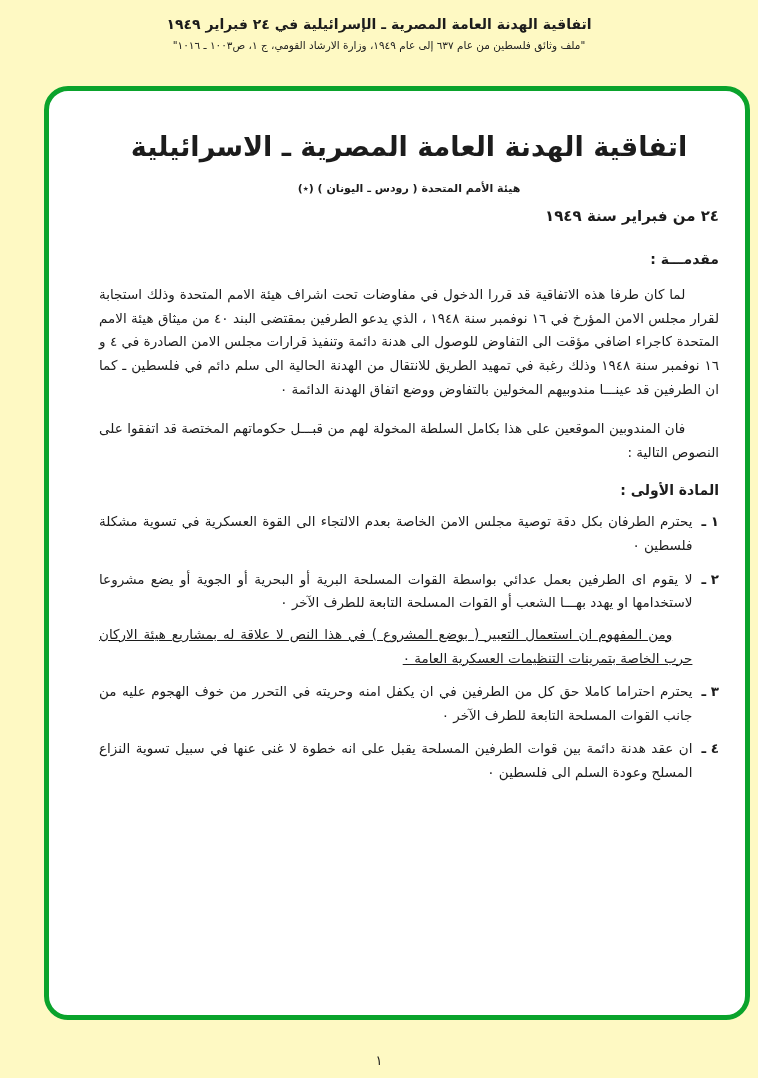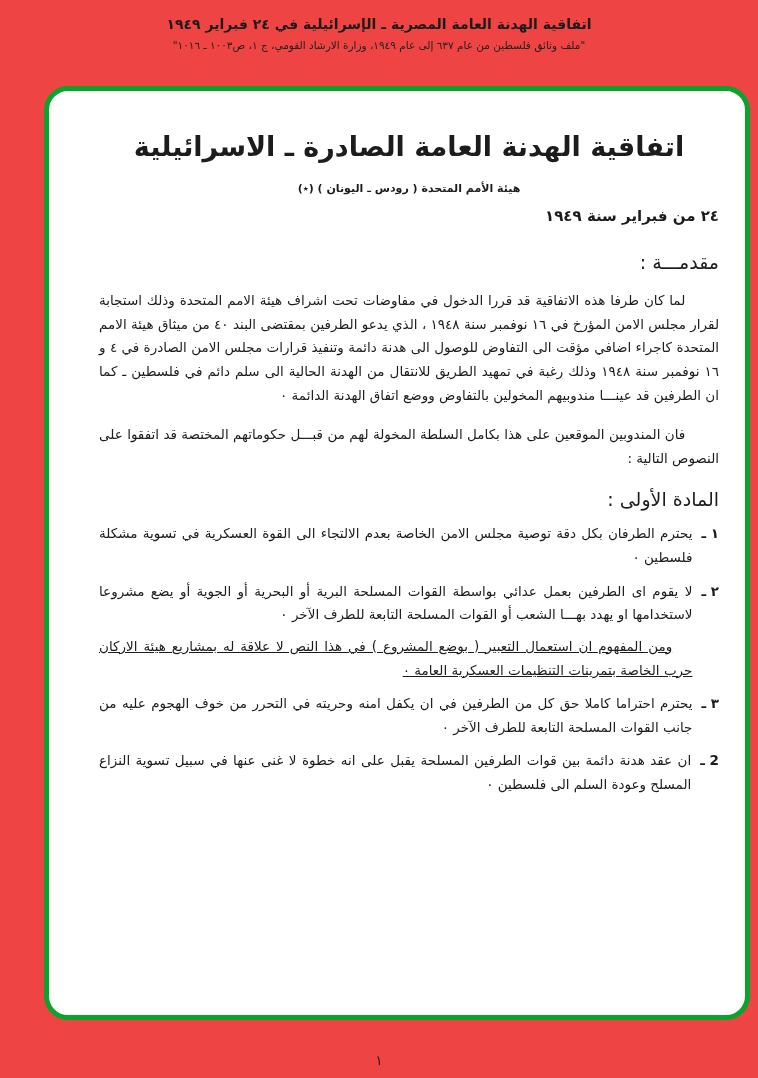--- a/index.html
+++ b/index.html
@@ -4,21 +4,21 @@
 <style>
   html, body {
     margin: 0;
     padding: 0;
     background: #ffffff;
   }
   .page {
     position: relative;
     width: 758px;
     height: 1078px;
-    background: #ef4444;
+    background: #fef9c3;
     direction: rtl;
     font-family: "DejaVu Sans", sans-serif;
     color: #1c1c1c;
     overflow: hidden;
   }
   .page-header {
     text-align: center;
     padding-top: 16px;
   }
   .header-title {
@@ -56,22 +56,22 @@
     font-size: 11px;
     margin: 0 0 12px;
   }
   .doc-date {
     text-align: right;
     font-weight: bold;
     font-size: 15px;
     margin: 0 0 26px;
   }
   .section-heading {
-    font-weight: normal;
-    font-size: 19px;
+    font-weight: bold;
+    font-size: 14px;
     margin: 18px 0 12px;
   }
   .para {
     font-size: 13.5px;
     line-height: 1.75;
     text-align: justify;
     margin: 0 0 14px;
   }
   .indent {
     text-indent: 2.5em;
@@ -114,21 +114,21 @@
 
 <div class="page">
 
   <header class="page-header">
     <div class="header-title">اتفاقية الهدنة العامة المصرية ـ الإسرائيلية في ٢٤ فبراير ١٩٤٩</div>
     <div class="header-source">"ملف وثائق فلسطين من عام ٦٣٧ إلى عام ١٩٤٩، وزارة الارشاد القومي، ج ١، ص١٠٠٣ ـ ١٠١٦"</div>
   </header>
 
   <div class="frame">
 
-    <h1 class="doc-title">اتفاقية الهدنة العامة الصادرة ـ الاسرائيلية</h1>
+    <h1 class="doc-title">اتفاقية الهدنة العامة المصرية ـ الاسرائيلية</h1>
     <div class="doc-subtitle">هيئة الأمم المتحدة ( رودس ـ اليونان ) (٭)</div>
     <div class="doc-date">٢٤ من فبراير سنة ١٩٤٩</div>
 
     <div class="section-heading">مقدمـــة :</div>
 
     <p class="para indent">لما كان طرفا هذه الاتفاقية قد قررا الدخول في مفاوضات تحت اشراف هيئة الامم المتحدة وذلك استجابة لقرار مجلس الامن المؤرخ في ١٦ نوفمبر سنة ١٩٤٨ ، الذي يدعو الطرفين بمقتضى البند ٤٠ من ميثاق هيئة الامم المتحدة كاجراء اضافي مؤقت الى التفاوض للوصول الى هدنة دائمة وتنفيذ قرارات مجلس الامن الصادرة في ٤ و ١٦ نوفمبر سنة ١٩٤٨ وذلك رغبة في تمهيد الطريق للانتقال من الهدنة الحالية الى سلم دائم في فلسطين ـ كما ان الطرفين قد عينـــا مندوبيهم المخولين بالتفاوض ووضع اتفاق الهدنة الدائمة ٠</p>
     <p class="para indent">فان المندوبين الموقعين على هذا بكامل السلطة المخولة لهم من قبـــل حكوماتهم المختصة قد اتفقوا على النصوص التالية :</p>
 
     <div class="section-heading">المادة الأولى :</div>
 
@@ -145,21 +145,21 @@
         <span class="item-note" style="display:block">ومن المفهوم ان استعمال التعبير ( بوضع المشروع ) في هذا النص لا علاقة له بمشاريع هيئة الاركان حرب الخاصة بتمرينات التنظيمات العسكرية العامة ٠</span>
       </span>
     </div>
 
     <div class="item">
       <span class="item-number">٣ ـ</span>
       <span class="item-body">يحترم احتراما كاملا حق كل من الطرفين في ان يكفل امنه وحريته في التحرر من خوف الهجوم عليه من جانب القوات المسلحة التابعة للطرف الآخر ٠</span>
     </div>
 
     <div class="item">
-      <span class="item-number">2 ـ</span>
+      <span class="item-number">٤ ـ</span>
       <span class="item-body">ان عقد هدنة دائمة بين قوات الطرفين المسلحة يقبل على انه خطوة لا غنى عنها في سبيل تسوية النزاع المسلح وعودة السلم الى فلسطين ٠</span>
     </div>
 
   </div>
 
   <div class="page-number">١</div>
 
 </div>
 
 </body></html>

